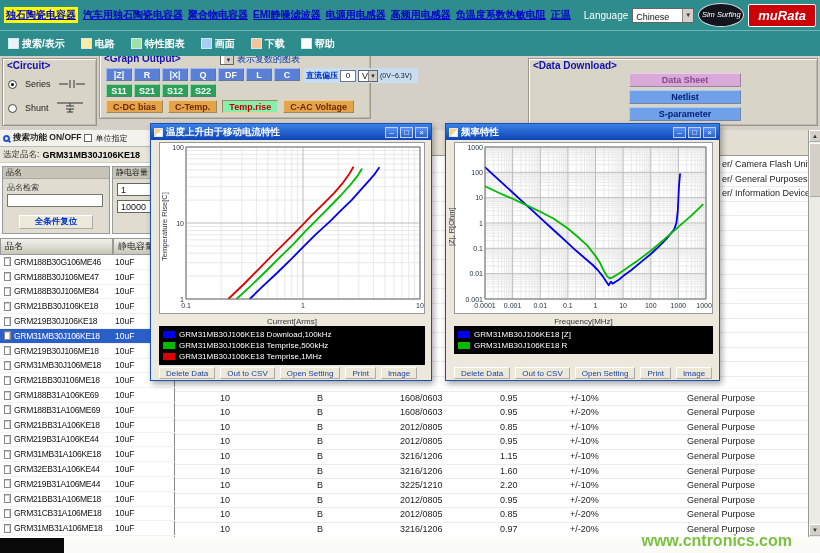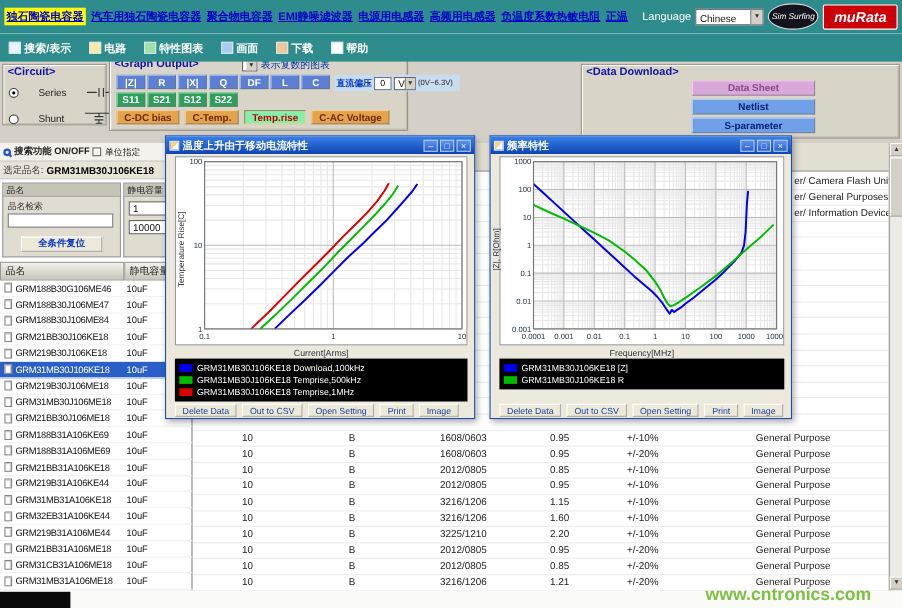--- a/index.html
+++ b/index.html
@@ -31,24 +31,24 @@
   .tbitem{display:inline-flex;align-items:center;gap:3px;cursor:pointer}
   .tblabel{color:#FFFFFF;font-size:10px;font-weight:bold}
   .tbicon{width:11px;height:11px;border:1px solid #CFE8E8;display:inline-block}
   .search-icon{background:#EAF2FF}.circuit-icon{background:#FFE9A8}.chart-icon{background:#9FE0A8}
   .screen-icon{background:#A8CCF2}.download-icon{background:#F2C49A}.help-icon{background:#FFFFFF}
 
   
   .gpanel{position:absolute;background:#D8D4C8;border:1px solid #9A968A;
           box-shadow:inset 1px 1px 0 #FFFFFF, inset -1px -1px 0 #BCB8AC}
   .gptitle{position:absolute;left:4px;top:1px;font-size:10px;font-weight:bold;color:#1111AA}
-  .gp-circuit{left:2px;top:58px;width:95px;height:56px}
+  .gp-circuit{left:2px;top:58px;width:95px;height:68px}
   .gp-graph{left:99px;top:51px;width:272px;height:68px}
   .gp-dl{left:528px;top:58px;width:290px;height:68px}
-  .cirrow{position:absolute;left:5px;display:flex;align-items:center;gap:18px;font-size:9px;color:#222}
+  .cirrow{position:absolute;left:5px;display:flex;align-items:center;gap:8px;font-size:9px;color:#222}
   .rdot{width:9px;height:9px;border-radius:50%;border:1px solid #444;background:#FFF;position:relative;display:inline-block}
   .rdot.sel::after{content:"";position:absolute;left:2px;top:2px;width:3px;height:3px;border-radius:50%;background:#000}
   .btnrow{position:absolute;left:6px;display:flex;gap:2px}
   .zbtn{height:13px;min-width:26px;background:#5B7FD4;color:#FFF;font-size:9px;font-weight:bold;
         border:1px outset #9FB8EE;display:inline-flex;align-items:center;justify-content:center;padding:0 3px;cursor:pointer}
   .sbtn{height:13px;min-width:26px;background:#2E9E5B;color:#FFF;font-size:9px;font-weight:bold;
         border:1px outset #8FD8AC;display:inline-flex;align-items:center;justify-content:center;padding:0 3px;cursor:pointer}
   .cbtn{height:13px;background:#E3A44C;color:#6E2800;font-size:9px;font-weight:bold;
         border:1px outset #F3CE93;display:inline-flex;align-items:center;justify-content:center;padding:0 6px;cursor:pointer}
   .cbtn.active{background:#86efac;color:#C00000;border-style:inset}
@@ -356,21 +356,21 @@
         <span class="tcell" style="left: 142px;">B</span>
         <span class="tcell" style="left: 225px;">2012/0805</span>
         <span class="tcell" style="left: 325px;">0.85</span>
         <span class="tcell" style="left: 395px;">+/-20%</span>
         <span class="tcell" style="left: 512px;">General Purpose</span>
       </div>
       <div class="trow" style="top: 393px;">
         <span class="tcell" style="left: 45px;">10</span>
         <span class="tcell" style="left: 142px;">B</span>
         <span class="tcell" style="left: 225px;">3216/1206</span>
-        <span class="tcell" style="left: 325px;">1.21</span>
+        <span class="tcell" style="left: 325px;">0.97</span>
         <span class="tcell" style="left: 395px;">+/-20%</span>
         <span class="tcell" style="left: 512px;">General Purpose</span>
       </div>
     </div>
 
   <div class="search">
     <div class="sbar1">
       <span class="mag"></span>
       <span class="t1">搜索功能 ON/OFF</span>
       <span class="chk"></span>

